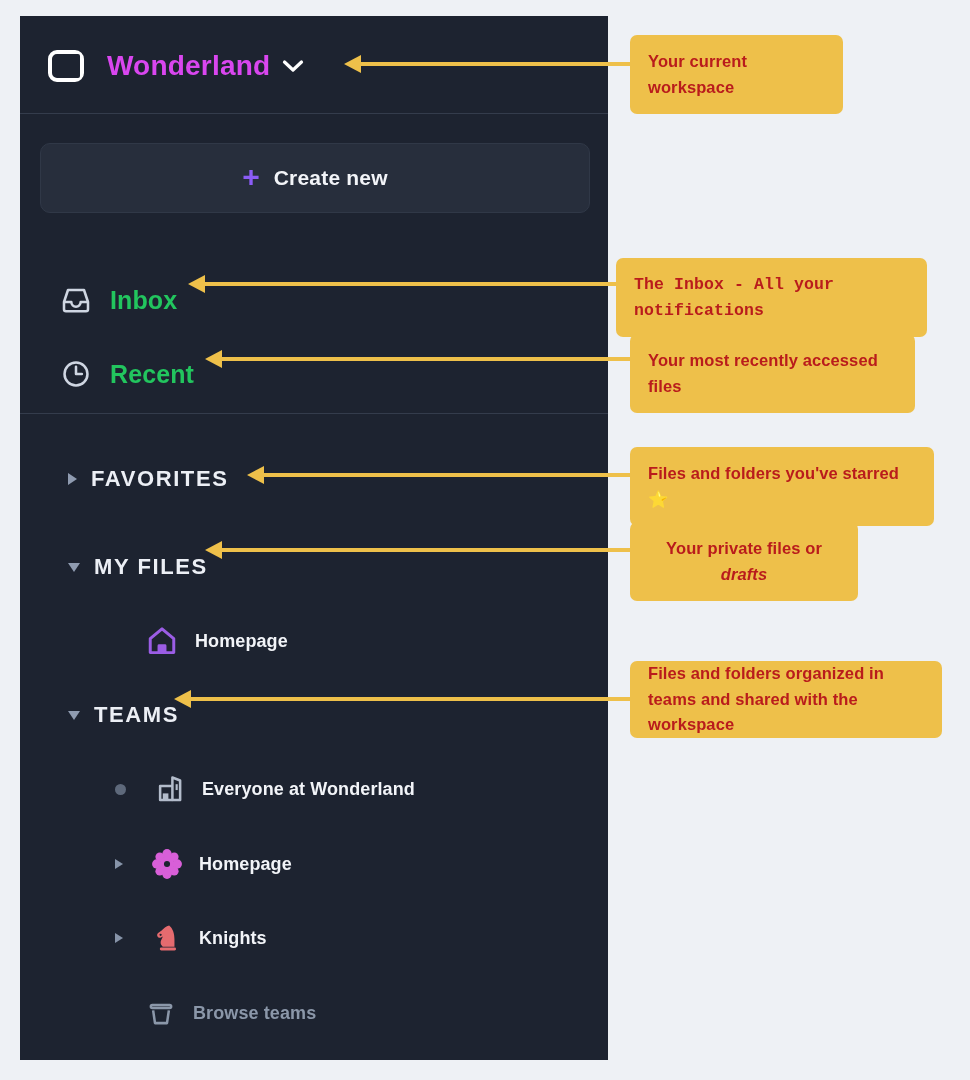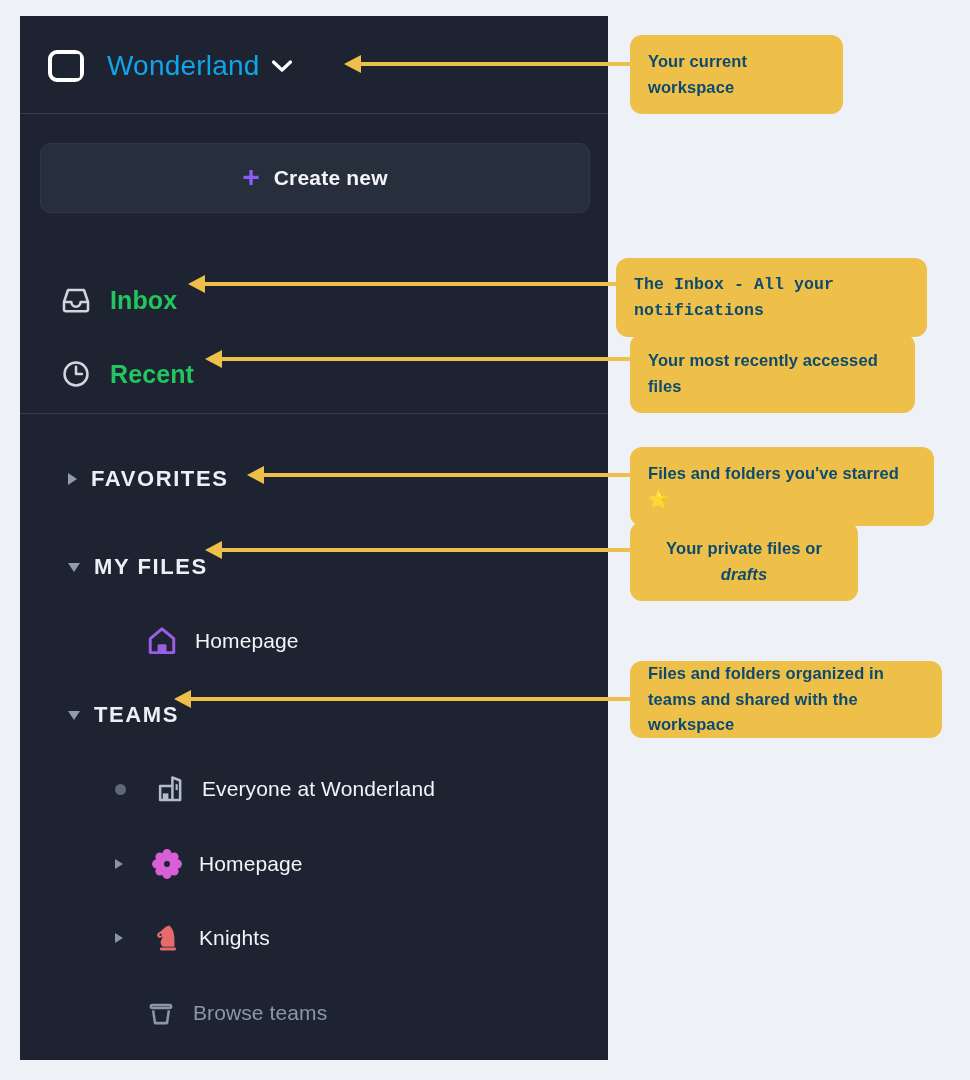--- a/index.html
+++ b/index.html
@@ -62,23 +62,23 @@
     position: absolute;
     right: 0px;
     top: 0px;
     bottom: 0px;
     width: 17px;
     background: #1d2330;
     border-radius: 2px;
   }
   #workspace-name {
     margin-left: 23px;
-    color: #0ea5e9;
+    color: #d946ef;
     font-size: 28px;
-    font-weight: normal;
+    font-weight: bold;
     letter-spacing: .2px;
     white-space: nowrap;
   }
   #workspace-chevron {
     margin-left: 12px;
     color: #ffffff;
     display: inline-block;
     line-height: 0;
   }
 
@@ -177,22 +177,22 @@
   
   .tree-row {
     position: absolute;
     display: flex;
     align-items: center;
     height: 40px;
     cursor: pointer;
   }
   .tree-row .tree-label {
     color: #f2f4f8;
-    font-size: 21px;
-    font-weight: normal;
+    font-size: 18px;
+    font-weight: bold;
     margin-left: 16px;
     letter-spacing: .1px;
     white-space: nowrap;
   }
   #row-homepage { left: 125px; top: 605px; }
   #row-everyone { left: 95px;  top: 753px; }
   #row-flowers  { left: 95px;  top: 828px; }
   #row-knights  { left: 95px;  top: 902px; }
   #row-browse   { left: 125px; top: 977px; }
 
@@ -212,22 +212,22 @@
     line-height: 0;
     flex: none;
   }
   #row-browse .row-icon { margin-left: 0; }
   #row-homepage .row-icon { margin-left: 0; }
 
   
   .callout {
     position: absolute;
     background: #eec04a;
-    border-radius: 12px;
-    color: #0c4a6e;
+    border-radius: 7px;
+    color: #b91c1c;
     font-size: 16.5px;
     font-weight: bold;
     line-height: 1.55;
     padding: 14px 18px;
     box-sizing: border-box;
     letter-spacing: .1px;
   }
   .callout em { font-style: italic; }
   #callout-workspace { left: 630px; top: 35px;  width: 213px; }
   #callout-inbox     { left: 616px; top: 258px; width: 311px; font-family: Liberation Mono, monospace; }

